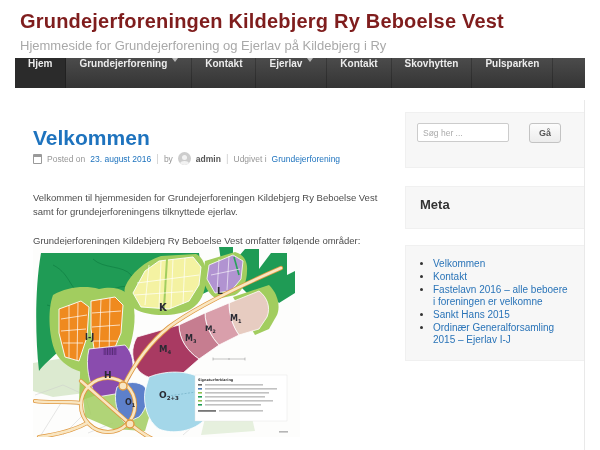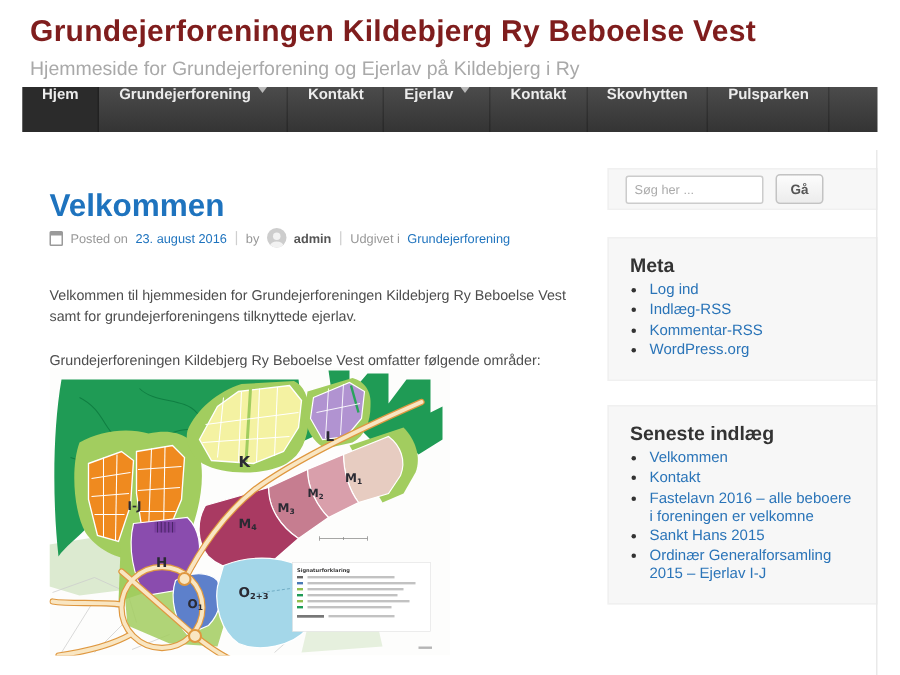--- a/index.html
+++ b/index.html
@@ -22,21 +22,21 @@
   .post-meta .author{color:#555;font-weight:700;}
   .cal-icon{width:7px;height:6px;border:1px solid #9a9a9a;border-top:3px solid #9a9a9a;border-radius:1px;}
   .avatar{width:13px;height:13px;border-radius:50%;background:#cdcdcd;position:relative;overflow:hidden;flex:0 0 auto;}
   .avatar::before{content:"";position:absolute;left:4px;top:2.5px;width:5px;height:5px;border-radius:50%;background:#f2f2f2;}
   .avatar::after{content:"";position:absolute;left:2px;top:8.5px;width:9px;height:6px;border-radius:50%;background:#f2f2f2;}
   .post-p{position:absolute;left:33px;width:357px;font-size:9.5px;color:#4d4d4d;line-height:1.55;}
   #p1{top:181px}#p2{top:224px}
   .map-wrap{position:absolute;left:33px;top:245px;width:267px;height:192px;}
   .sidebar{position:absolute;left:405px;top:112px;width:180px;}
   .widget{background:#f7f7f7;border:1px solid #f0f0f0;box-sizing:border-box;}
-  .search-widget{height:28px;padding:10px 11px;display:flex;align-items:center;}
+  .search-widget{height:56px;padding:10px 11px;display:flex;align-items:flex-start;gap:12px;}
   .search-input{width:92px;height:19px;border:1px solid #ccc;border-radius:2px;font-size:8.5px;
                 padding:0 5px;color:#555;box-sizing:border-box;font-family:inherit;background:#fff;}
   .search-input::placeholder{color:#aaa;}
   .search-btn{margin-left:8px;height:20px;padding:0 9px;font-size:9px;font-weight:700;color:#555;
               background:linear-gradient(#fcfcfc,#ececec);border:1px solid #c3c3c3;border-radius:3px;
               font-family:inherit;cursor:pointer;}
   .meta-widget{margin-top:18px;padding:10px 14px 12px;}
   .recent-widget{margin-top:16px;padding:10px 14px 12px;}
   .widget-title{font-size:13px;font-weight:700;color:#333;margin:0 0 4px;}
   .widget ul{margin:0;padding-left:13px;list-style:disc;}
@@ -237,30 +237,23 @@
   </div>
 
   <aside class="sidebar">
     <div class="widget search-widget">
       <input class="search-input" type="text" placeholder="Søg her ..." style="">
       <button class="search-btn">Gå</button>
     </div>
 
     <div class="widget meta-widget">
       <h2 class="widget-title">Meta</h2>
-      <ul>
-        <li><span>Log ind</span></li>
-        <li><span>Indlæg-RSS</span></li>
-        <li><span>Kommentar-RSS</span></li>
-        <li><span>WordPress.org</span></li>
-      </ul>
     </div>
 
     <div class="widget recent-widget">
-      <h2 class="widget-title">Seneste indlæg</h2>
       <ul>
         <li><span>Velkommen</span></li>
         <li><span>Kontakt</span></li>
         <li><span>Fastelavn 2016 – alle beboere i foreningen er velkomne</span></li>
         <li><span>Sankt Hans 2015</span></li>
         <li><span>Ordinær Generalforsamling 2015 – Ejerlav I-J</span></li>
       </ul>
     </div>
   </aside>
 

